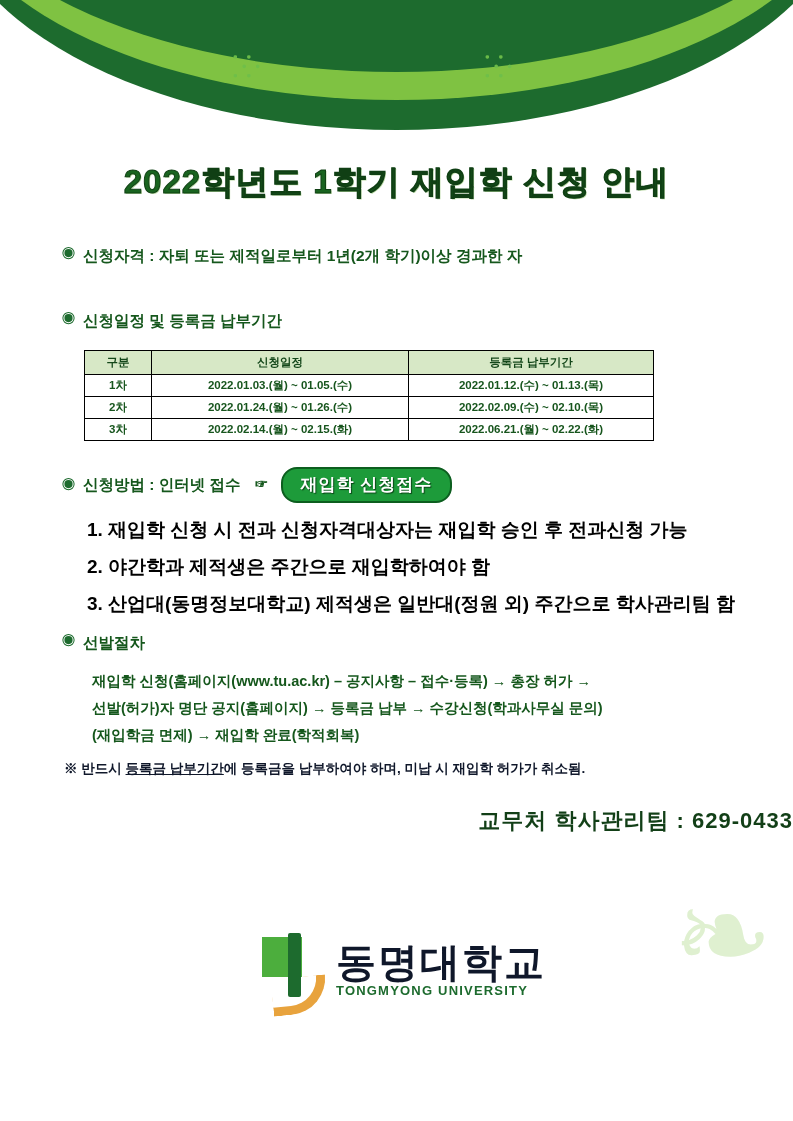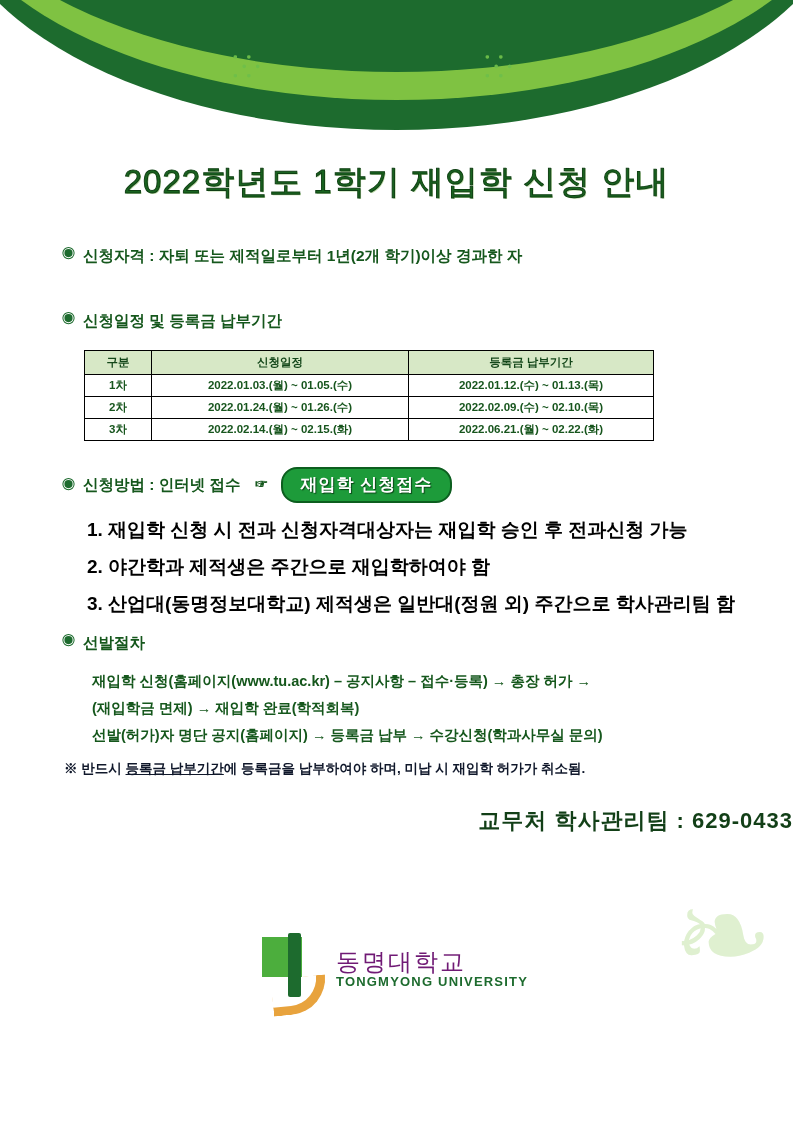--- a/index.html
+++ b/index.html
@@ -65,21 +65,21 @@
   .band-ornament.right { left: 484px; }
 
   
   .doc-title {
     position: absolute;
     top: 160px;
     left: 0;
     width: 793px;
     text-align: center;
     font-size: 33px;
-    font-weight: normal;
+    font-weight: bold;
     letter-spacing: 1px;
     color: #19641f;
     -webkit-text-stroke: 1px #103f14;
     text-shadow: 1px 1px 0 #b9d9a4;
   }
 
   
   .content {
     position: absolute;
     top: 246px;
@@ -233,23 +233,23 @@
   .logo-swoosh {
     position: absolute;
     left: 10px; top: 44px;
     width: 46px; height: 28px;
     border-bottom: 9px solid #e8a33d;
     border-right: 9px solid #e8a33d;
     border-radius: 0 0 40px 0;
     transform: rotate(-6deg);
   }
   .logo-text .kr {
-    font-size: 24px;
-    font-weight: normal;
-    color: #701a75;
+    font-size: 40px;
+    font-weight: bold;
+    color: #0f172a;
     letter-spacing: 2px;
     line-height: 1.05;
   }
   .logo-text .en {
     font-size: 13px;
     font-weight: bold;
     color: #1d6b2e;
     letter-spacing: 1.2px;
   }
   .footer-ornament {
@@ -333,22 +333,22 @@
     <li>산업대(동명정보대학교) 제적생은 일반대(정원 외) 주간으로 학사관리팀 함</li>
   </ol>
 
   <div class="sec bullet-line" style="margin-top:16px;">
     <span class="bullet">◉</span>
     <span class="label">선발절차</span>
   </div>
 
   <div class="proc">
     <div>재입학 신청(홈페이지(www.tu.ac.kr) – 공지사항 – 접수·등록) → 총장 허가 →</div>
+    <div>선발(허가)자 명단 공지(홈페이지) → 등록금 납부 → 수강신청(학과사무실 문의)</div>
     <div>(재입학금 면제) → 재입학 완료(학적회복)</div>
-    <div>선발(허가)자 명단 공지(홈페이지) → 등록금 납부 → 수강신청(학과사무실 문의)</div>
   </div>
 
   <div class="warn">
     <span>※</span>
     <span>반드시 </span><span class="u">등록금 납부기간</span><span>에 등록금을 납부하여야 하며,  미납 시 재입학 허가가 취소됨.</span>
   </div>
 
   <div class="phone">교무처 학사관리팀 : 629-0433</div>
 </div>
 

